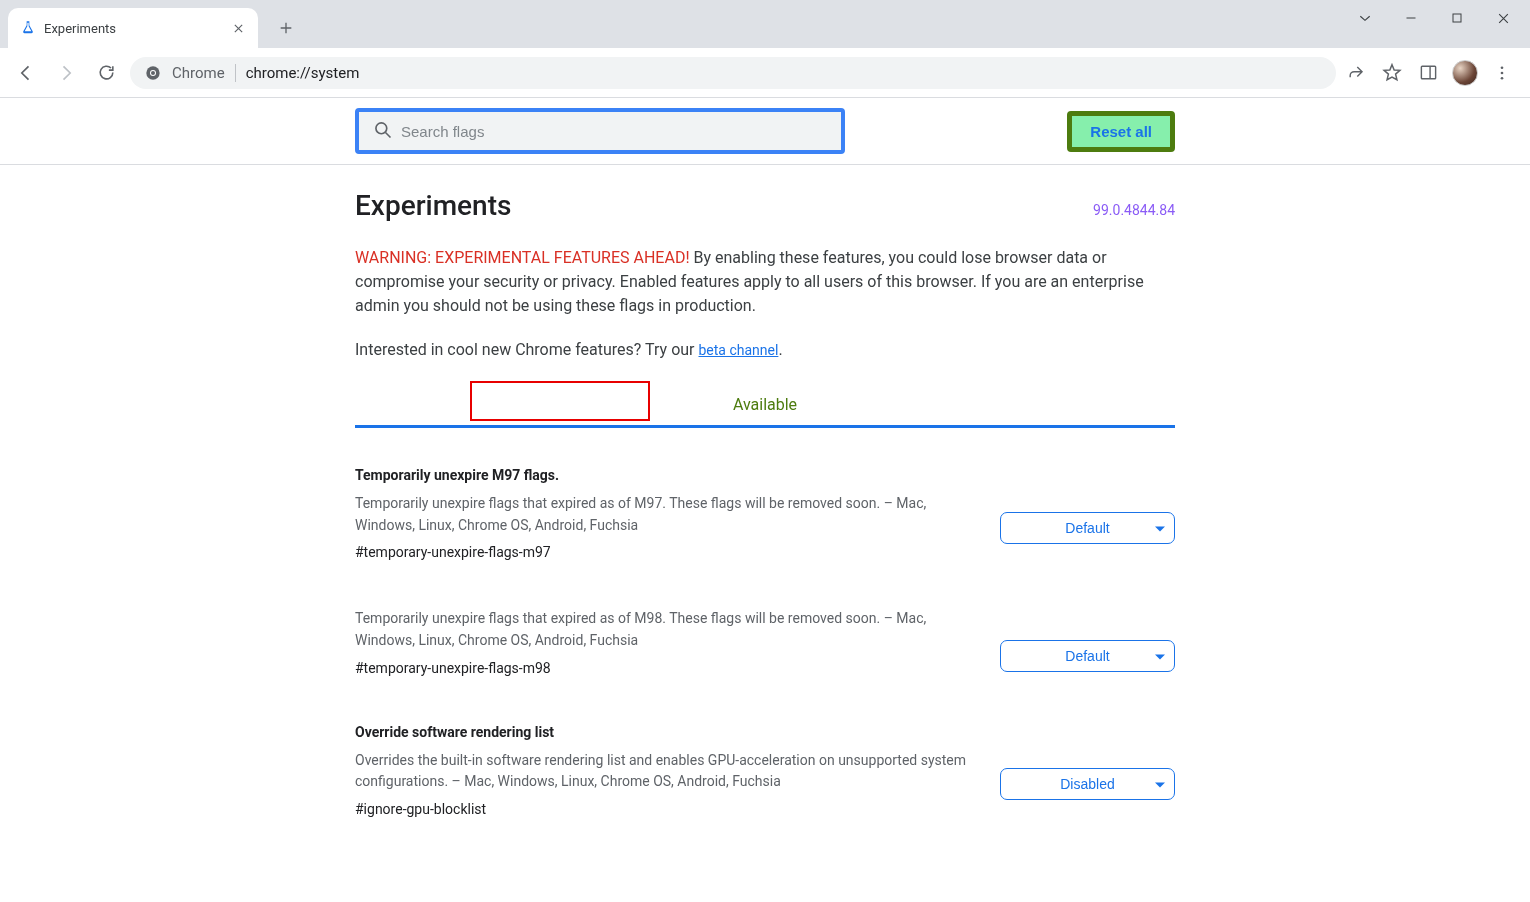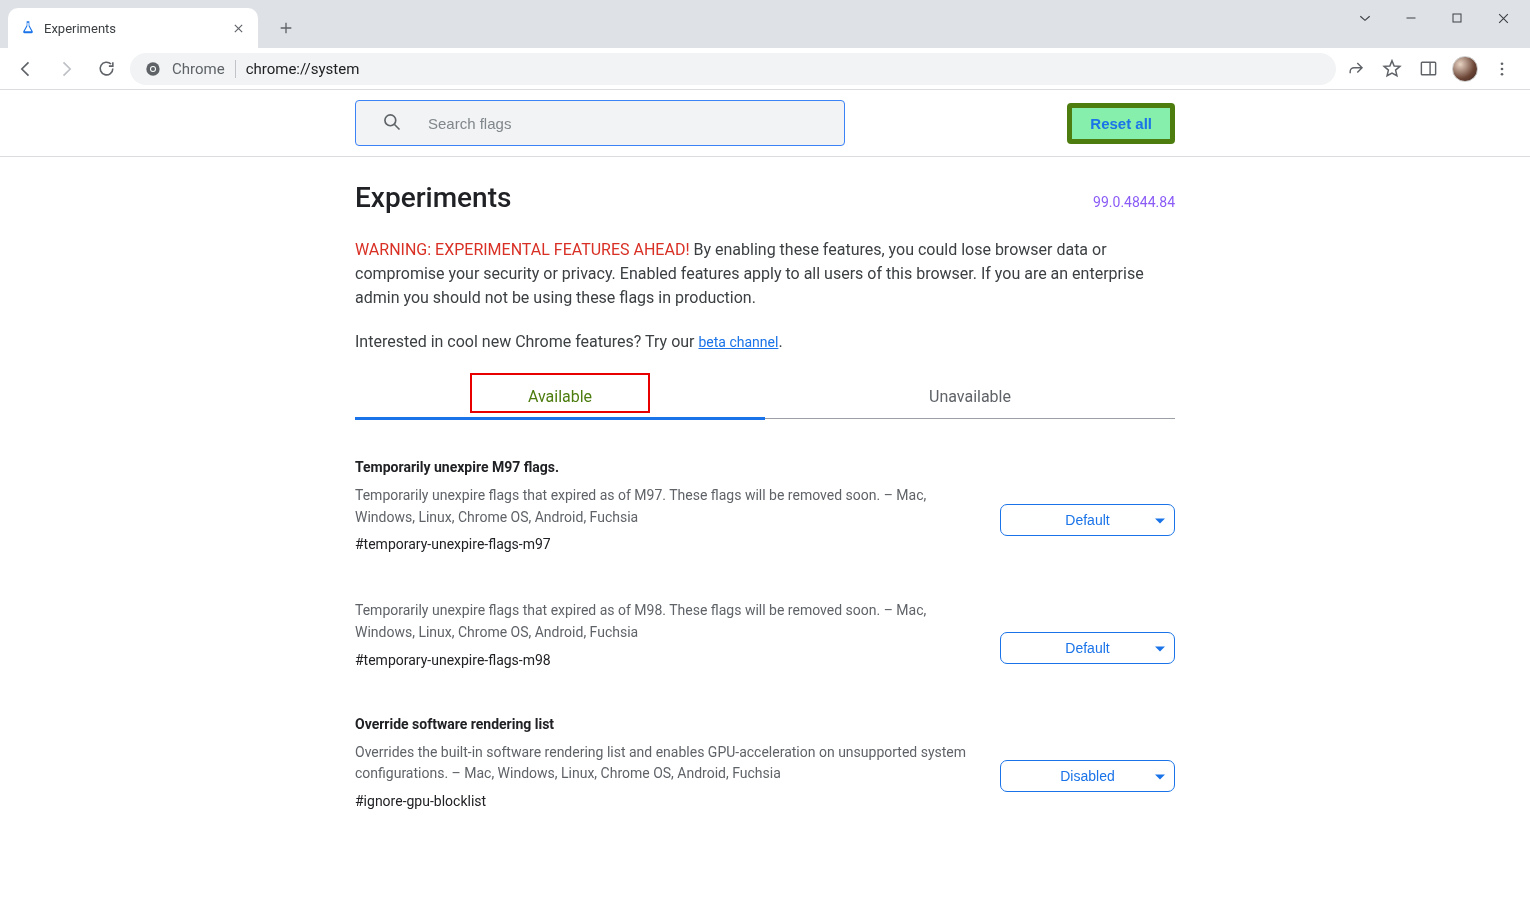--- a/index.html
+++ b/index.html
@@ -8,42 +8,42 @@
 
 .titlebar { background: #dee1e6; height: 48px; display: flex; align-items: flex-end; padding: 0 8px; position: relative; }
 .tab { background: #fff; height: 40px; min-width: 250px; display: flex; align-items: center; padding: 0 12px; border-radius: 10px 10px 0 0; gap: 8px; }
 .tab-icon { width: 16px; height: 16px; display: flex; align-items: center; justify-content: center; }
 .tab-title { flex: 1; font-size: 13px; color: #3c4043; }
 .tab-close { width: 16px; height: 16px; display: flex; align-items: center; justify-content: center; color: #5f6368; cursor: pointer; }
 .new-tab { width: 28px; height: 28px; display: flex; align-items: center; justify-content: center; margin-left: 14px; margin-bottom: 6px; color: #5f6368; cursor: pointer; }
 .win-controls { position: absolute; right: 4px; top: 2px; display: flex; gap: 0; }
 .win-btn { width: 46px; height: 32px; display: flex; align-items: center; justify-content: center; color: #3c4043; cursor: pointer; }
 
-.toolbar { height: 42px; background: #fff; border-bottom: 1px solid #dadce0; display: flex; align-items: center; padding: 0 10px; gap: 8px; }
+.toolbar { height: 50px; background: #fff; border-bottom: 1px solid #dadce0; display: flex; align-items: center; padding: 0 10px; gap: 8px; }
 .nav-btn { width: 32px; height: 32px; display: flex; align-items: center; justify-content: center; color: #5f6368; cursor: pointer; border-radius: 50%; }
 .nav-btn.disabled { color: #bdc1c6; cursor: default; }
 .omnibox { flex: 1; height: 32px; background: #f1f3f4; border-radius: 16px; display: flex; align-items: center; padding: 0 14px; gap: 10px; font-size: 15px; color: #3c4043; }
 .omnibox .site-icon { width: 18px; height: 18px; display: flex; align-items: center; justify-content: center; }
 .omnibox .chrome-label { color: #5f6368; }
 .omnibox .divider { width: 1px; height: 18px; background: #c0c3c7; }
 .omnibox .url-path { color: #202124; }
 .toolbar-actions { display: flex; align-items: center; gap: 12px; padding-right: 6px; }
 .tool-icon { width: 24px; height: 24px; display: flex; align-items: center; justify-content: center; color: #5f6368; cursor: pointer; }
 .avatar { width: 26px; height: 26px; border-radius: 50%; background: radial-gradient(circle at 30% 30%, #e8d4c4 0%, #6b4536 60%, #3a241c 100%); border: 1px solid #ccc; }
 
 
 .viewport { position: relative; height: calc(902px - 48px - 42px); overflow-y: scroll; scrollbar-color: #c1c1c1 #f1f1f1; }
 .viewport::-webkit-scrollbar { width: 17px; }
 .viewport::-webkit-scrollbar-track { background: #f1f1f1; }
 .viewport::-webkit-scrollbar-thumb { background: #c1c1c1; }
 
 
 .header-strip { position: sticky; top: 0; background: #fff; border-bottom: 1px solid #dadce0; z-index: 5; }
 .header-inner { max-width: 820px; margin: 0 auto; display: flex; align-items: center; justify-content: space-between; padding: 10px 0 10px 0; }
-.search-box { width: 490px; height: 46px; border: 1px solid #3b82f6; background: #f1f3f4; border-radius: 4px; display: flex; align-items: center; padding: 0 26px; gap: 26px; }
+.search-box { width: 490px; height: 46px; border: 4px solid #3b82f6; background: #f1f3f4; border-radius: 4px; display: flex; align-items: center; padding: 0 14px; gap: 8px; }
 .search-box .glass { color: #5f6368; }
 .search-box input { border: none; background: transparent; outline: none; font-size: 15px; color: #202124; flex: 1; }
 .search-box input::placeholder { color: #80868b; }
 .reset-btn { padding: 7px 18px; background: #86efac; border: 5px solid #4d7c0f; border-radius: 4px; color: #1a73e8; font-size: 15px; cursor: pointer; font-weight: 700; }
 
 .content { max-width: 820px; margin: 0 auto; padding: 24px 0 80px; }
 .title-row { display: flex; align-items: baseline; justify-content: space-between; margin-bottom: 24px; }
 .page-title { font-size: 28px; font-weight: 500; color: #202124; }
 .version { font-size: 14px; color: #8b5cf6; }
 .warning-para { font-size: 16px; line-height: 1.5; color: #3c4043; margin-bottom: 22px; }
@@ -199,21 +199,20 @@
       <span class="warn">WARNING: EXPERIMENTAL FEATURES AHEAD!</span><span> By enabling these features, you could lose browser data or compromise your security or privacy. Enabled features apply to all users of this browser. If you are an enterprise admin you should not be using these flags in production.</span>
     </p>
 
     <p class="beta-para">
       <span>Interested in cool new Chrome features? Try our </span><a class="beta-link">beta channel</a><span>.</span>
     </p>
 
     <div class="tabs">
       <div class="tab-highlight-box"></div>
       <div class="tab-item active">Available</div>
-      <div class="tab-item">Unavailable</div>
     </div>
 
     <div class="flag">
       <div class="flag-text">
         <div class="flag-title">Temporarily unexpire M97 flags.</div>
         <div class="flag-desc">Temporarily unexpire flags that expired as of M97. These flags will be removed soon. – Mac, Windows, Linux, Chrome OS, Android, Fuchsia</div>
         <a class="flag-anchor">#temporary-unexpire-flags-m97</a>
       </div>
       <div class="flag-select-wrap">
         <div class="select-wrap">

